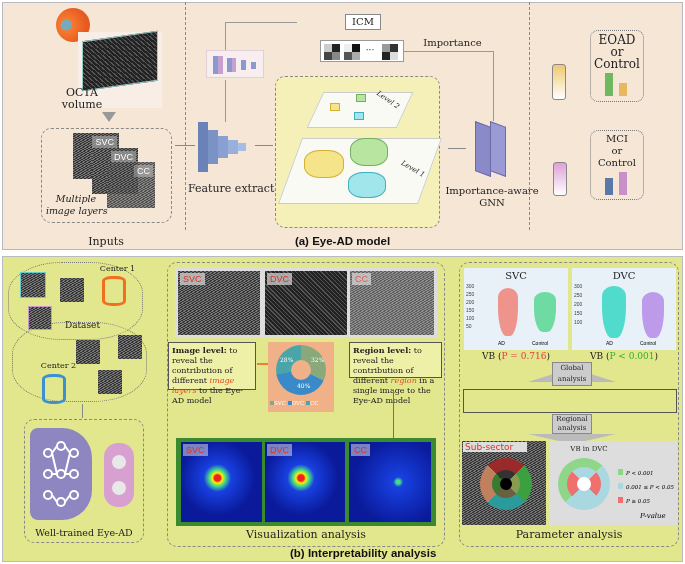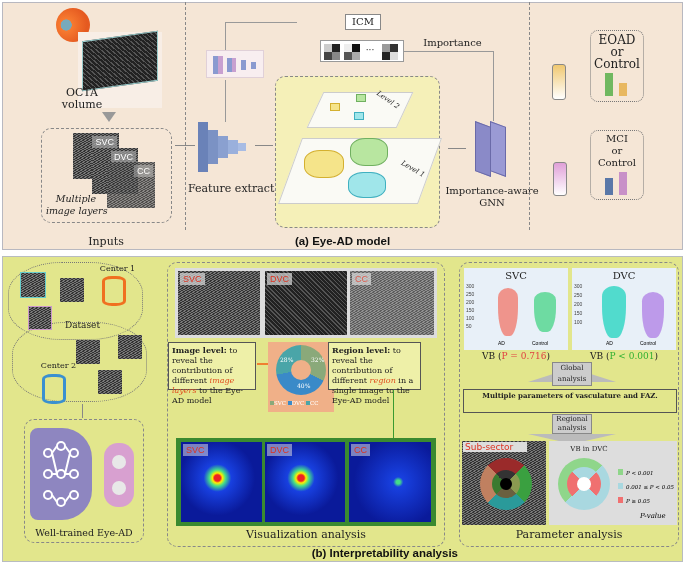--- a/index.html
+++ b/index.html
@@ -192,21 +192,21 @@
 </div>
 <div class="abs t" style="left:280px;top:356px;font-size:6px;color:#fff">28%</div>
 <div class="abs t" style="left:311px;top:356px;font-size:6px;color:#fff">32%</div>
 <div class="abs t" style="left:297px;top:382px;font-size:6px;color:#fff">40%</div>
 <div class="abs" style="left:270px;top:400px;width:64px;font-size:5.5px;color:#fff;white-space:nowrap">
   <span style="display:inline-block;width:4px;height:4px;background:#8aa97a"></span><span>SVC</span>
   <span style="display:inline-block;width:4px;height:4px;background:#3a8ac8"></span><span>DVC</span>
   <span style="display:inline-block;width:4px;height:4px;background:#4aa5a8"></span><span>CC</span>
 </div>
 
-<div class="abs note" style="left:328px;top:342px;width:93px;height:48px"><b>Region level:</b><span> to reveal the contribution of different </span><i style="color:#e05020">region</i><span> in a single image to the Eye-AD model</span></div>
+<div class="abs note" style="left:349px;top:342px;width:93px;height:36px"><b>Region level:</b><span> to reveal the contribution of different </span><i style="color:#e05020">region</i><span> in a single image to the Eye-AD model</span></div>
 <div class="abs" style="left:393px;top:390px;height:48px;border-left:1.5px solid #3a9a30"></div>
 
 <div class="abs" style="left:176px;top:438px;width:260px;height:88px;background:#3a8a30"></div>
 <div class="abs heat" style="left:181px;top:442px;width:81px;height:80px">
     <span class="tag tagr" style="left:2px;top:2px;background:rgba(200,200,220,.6)">SVC</span>
   </div>
 <div class="abs heat" style="left:265px;top:442px;width:80px;height:80px">
     <span class="tag tagr" style="left:2px;top:2px;background:rgba(200,200,220,.6)">DVC</span>
   </div>
 <div class="abs" style="left:349px;top:442px;width:82px;height:80px;background:radial-gradient(circle at 60% 50%,#4d8 0 3%,#1840e0 8%,#0a1a9a 70%)">
@@ -246,21 +246,20 @@
   <div class="abs" style="left:68px;top:72px;font-size:5px;font-family:'Liberation Sans',sans-serif">Control</div>
 </div>
 <div class="abs t" style="left:572px;top:351px;width:104px;font-size:9px"><span>VB (</span><span style="color:#30b030">P &lt; 0.001</span><span>)</span></div>
 
 <div class="abs" style="left:528px;top:368px;width:0;height:0;border-left:44px solid transparent;border-right:44px solid transparent;border-bottom:14px solid #bbb"></div>
 <div class="abs t" style="left:552px;top:362px;width:40px;height:24px;background:#ccc;border:1px solid #888;font-size:7px;line-height:11px">
   <div>Global</div>
   <div>analysis</div>
 </div>
 <div class="abs t" style="left:463px;top:389px;width:214px;height:24px;border:1px solid #555;font-size:7px;line-height:11px">
-  <div style="font-weight:bold">Multiple parameters of vasculature and FAZ.</div>
 </div>
 <div class="abs t" style="left:552px;top:414px;width:40px;height:20px;background:#ccc;border:1px solid #888;font-size:7px;line-height:9px">
   <div>Regional</div>
   <div>analysis</div>
 </div>
 <div class="abs" style="left:528px;top:434px;width:0;height:0;border-left:44px solid transparent;border-right:44px solid transparent;border-top:10px solid #bbb"></div>
 
 <div class="abs img noise2" style="left:462px;top:441px;width:84px;height:84px"></div>
 <div class="abs" style="left:463px;top:442px;width:64px;background:#ddd;color:#d32;font-size:9px;padding-left:2px;font-family:'DejaVu Sans',sans-serif">Sub-sector</div>
 <div class="abs" style="left:480px;top:458px;width:52px;height:52px;border-radius:50%;background:conic-gradient(from -45deg,#9a2a2a 0 25%,#3aa040 25% 50%,#2a9a9a 50% 75%,#c08060 75%)">
@@ -275,13 +274,13 @@
   <div class="abs" style="left:19px;top:19px;width:14px;height:14px;border-radius:50%;background:#fff"></div>
 </div>
 <div class="abs" style="left:618px;top:466px;font-size:5.5px;line-height:14px;font-style:italic">
   <div><span style="display:inline-block;width:5px;height:6px;background:#8fd68a;margin-right:3px"></span><span>P &lt; 0.001</span></div>
   <div><span style="display:inline-block;width:5px;height:6px;background:#a9d8e0;margin-right:3px"></span><span>0.001 ≤ P &lt; 0.05</span></div>
   <div><span style="display:inline-block;width:5px;height:6px;background:#f07070;margin-right:3px"></span><span>P ≥ 0.05</span></div>
 </div>
 <div class="abs" style="left:640px;top:512px;font-size:7px;font-style:italic">P-value</div>
 <div class="abs t" style="left:459px;top:528px;width:220px">Parameter analysis</div>
 
-<div class="abs cap" style="left:298px;top:547px;width:160px;text-align:right">(b) Interpretability analysis</div>
+<div class="abs cap" style="left:290px;top:547px;width:160px;text-align:left">(b) Interpretability analysis</div>
 
 </body></html>

